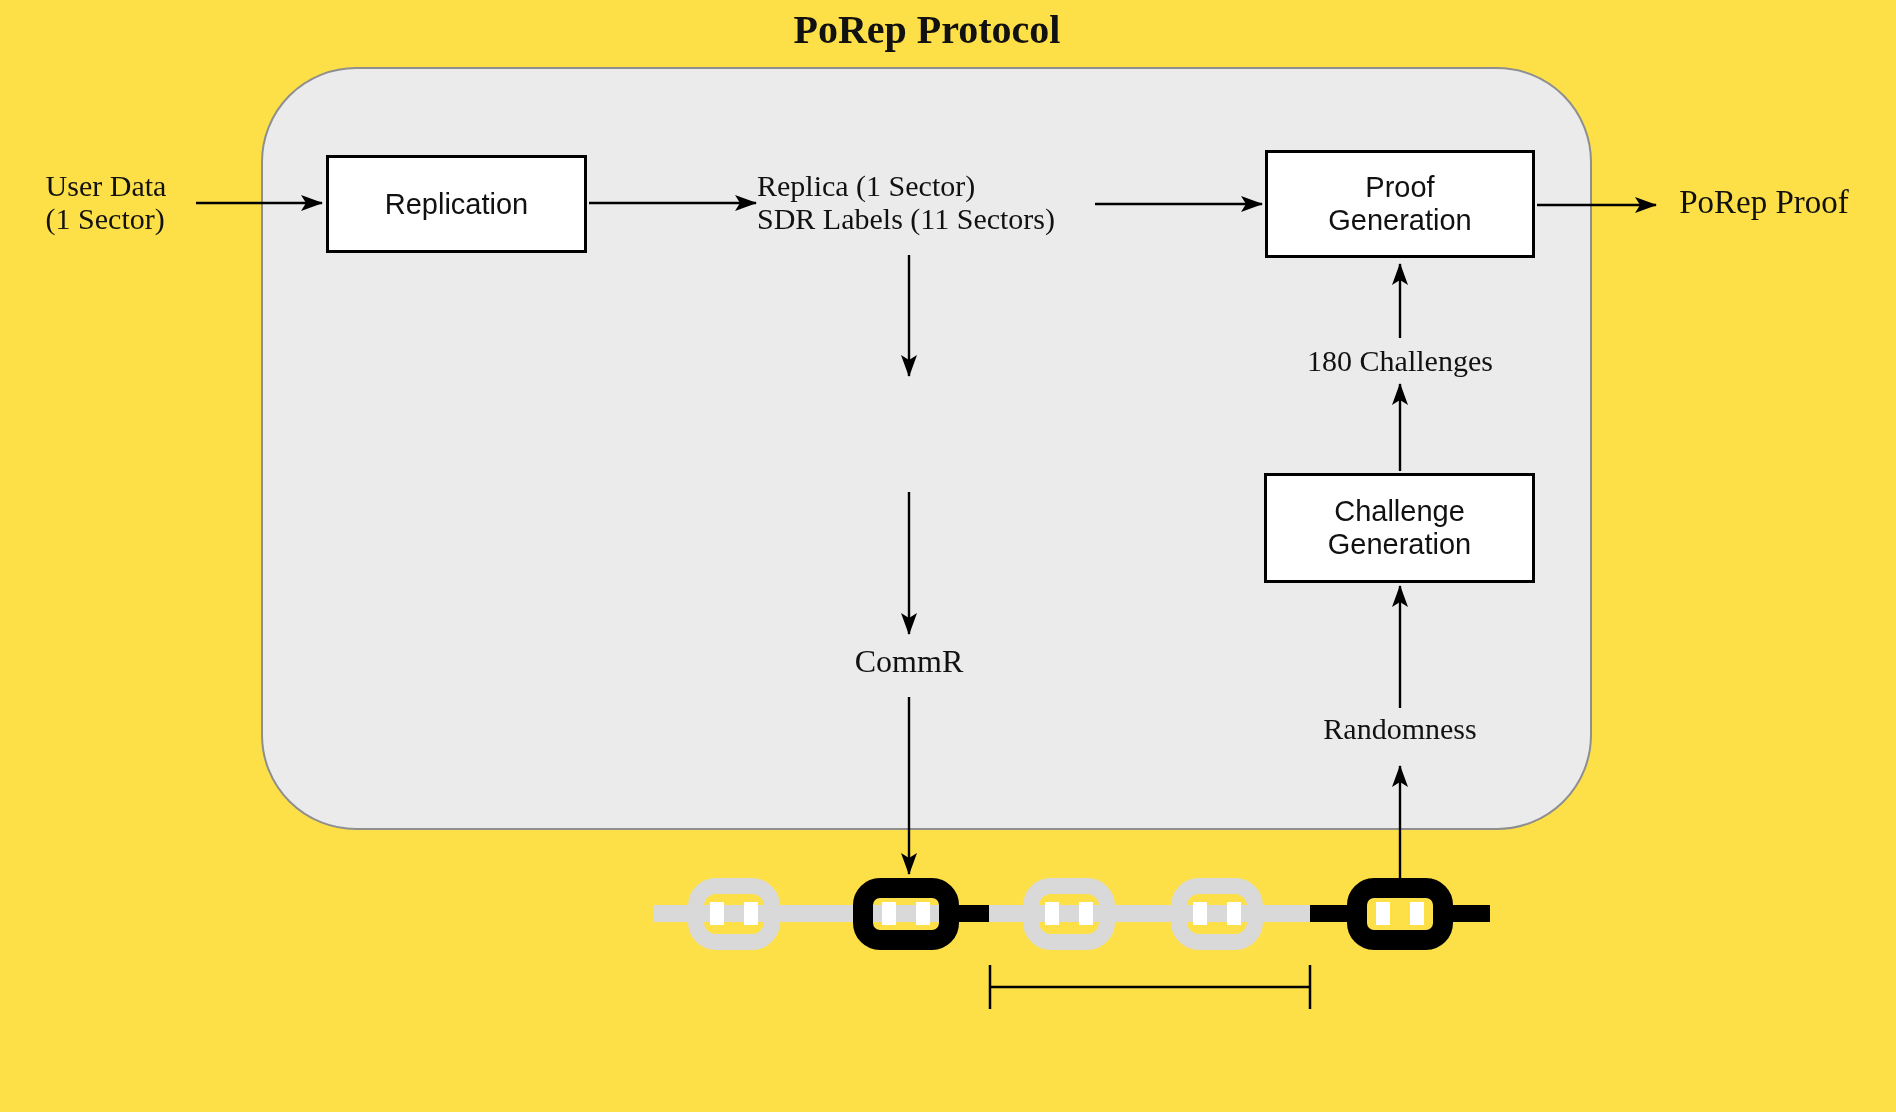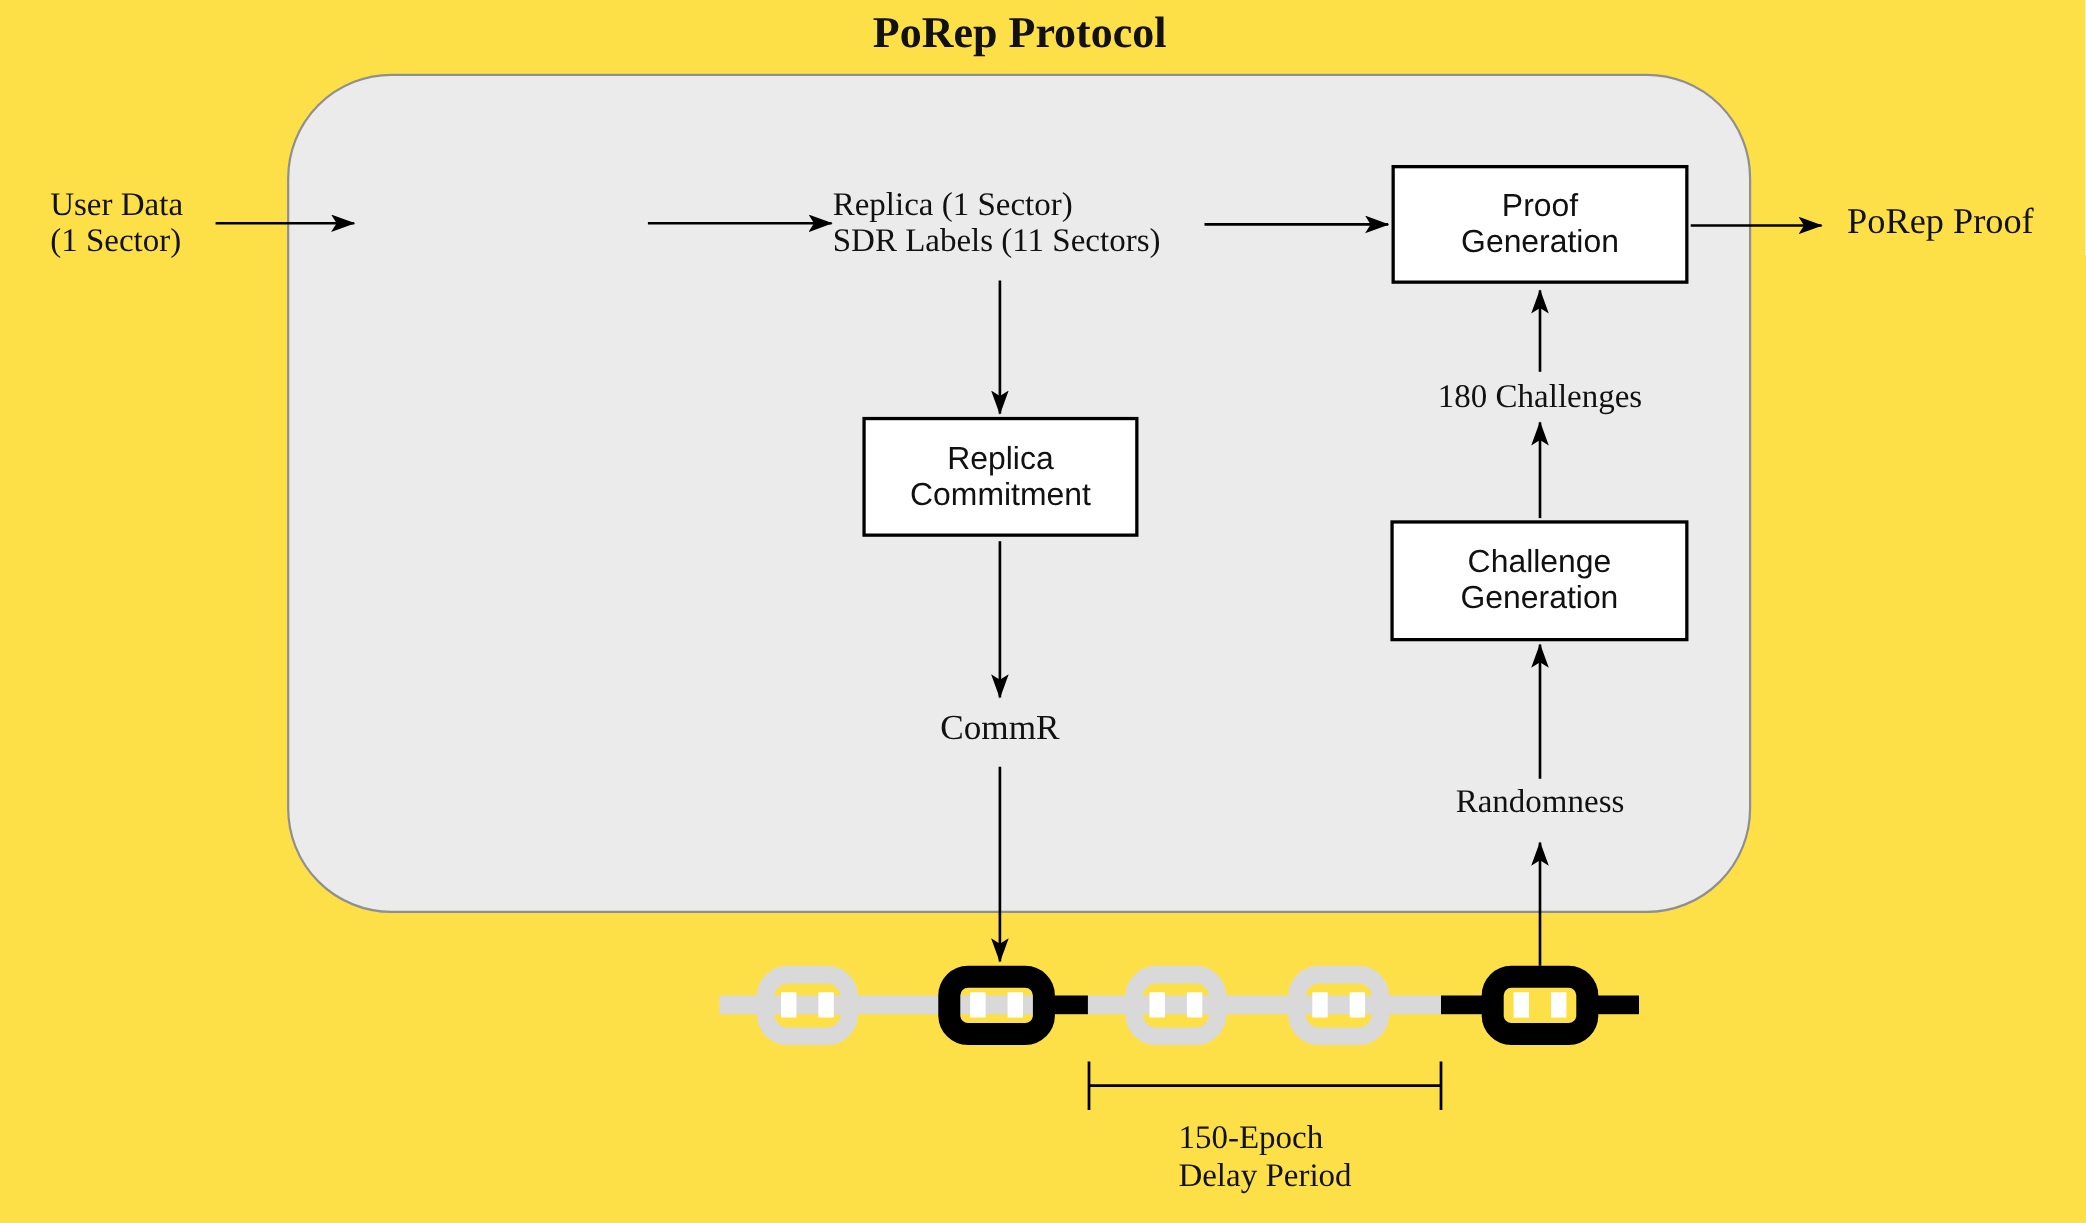--- a/index.html
+++ b/index.html
@@ -115,37 +115,34 @@
 
       <g fill="none" stroke="#000000" stroke-width="20">
         <rect x="863" y="888" width="86" height="52" rx="17"></rect>
         <rect x="1357" y="888" width="86" height="52" rx="17"></rect>
       </g>
     </g>
 
     <path d="M990,965 L990,1009 M990,987 L1310,987 M1310,965 L1310,1009" stroke="#000" stroke-width="2.5" fill="none"></path>
   </svg>
 
-  <div class="node node-replica-commitment">
-    <span>Replica
-Commitment</span>
+  <div class="node node-replication">
+    <span>Replication</span>
   </div>
   <div class="node node-proof-generation">
     <span>Proof
 Generation</span>
   </div>
   <div class="node node-challenge-generation">
     <span>Challenge
 Generation</span>
   </div>
 
   <div class="flow-label lbl-user-data">User Data
 (1 Sector)</div>
   <div class="flow-label lbl-replica-sdr">Replica (1 Sector)
 SDR Labels (11 Sectors)</div>
   <div class="flow-label lbl-commr">CommR</div>
   <div class="flow-label lbl-challenges">180 Challenges</div>
   <div class="flow-label lbl-randomness">Randomness</div>
   <div class="flow-label lbl-porep-proof">PoRep Proof</div>
-  <div class="flow-label lbl-delay">150-Epoch
-Delay Period</div>
 
 </div>
 
 </body></html>

